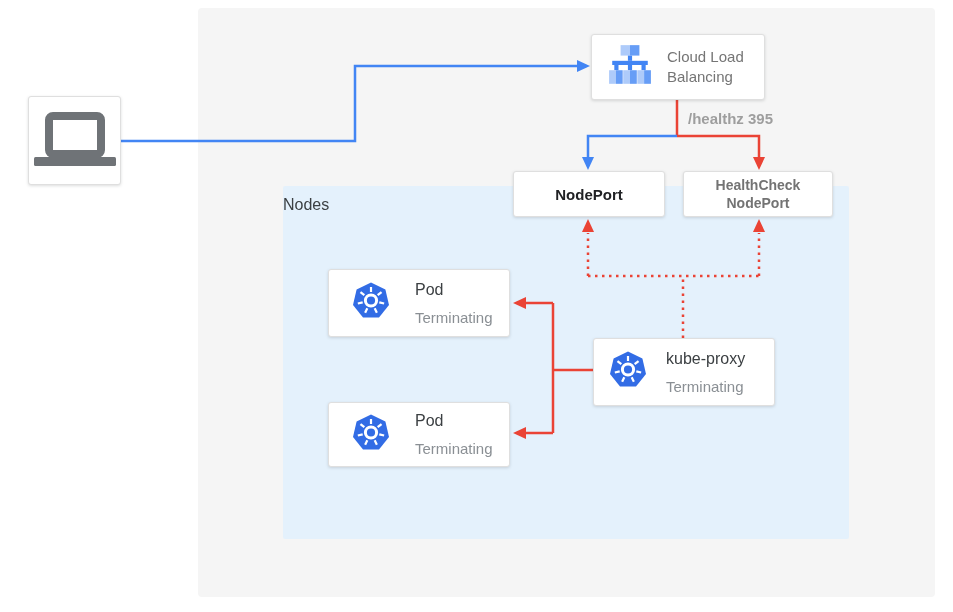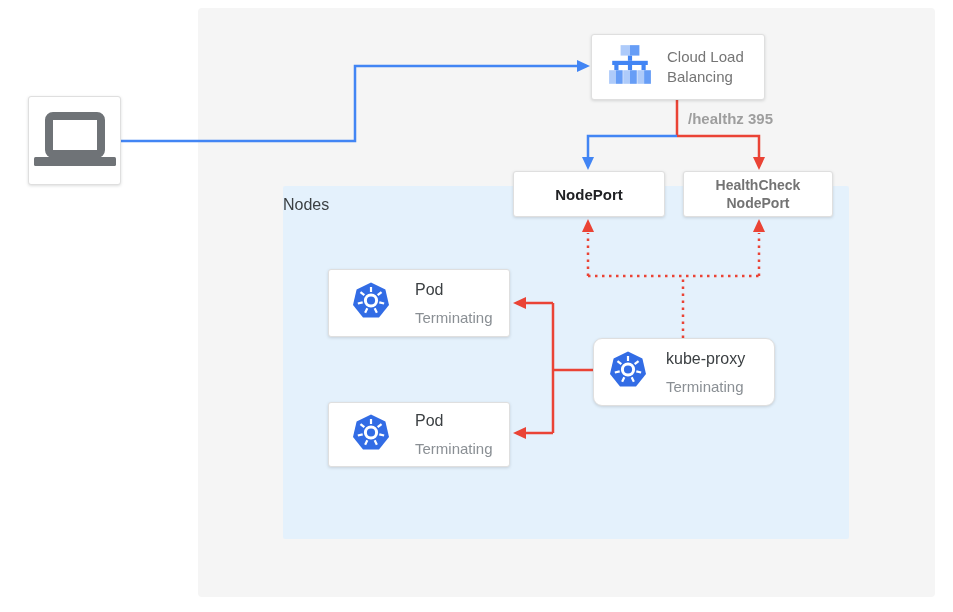--- a/index.html
+++ b/index.html
@@ -34,21 +34,21 @@
   .subtitle{font-size:15px;color:var(--text-light);}
   .client-card{left:28px;top:96px;width:93px;height:89px;justify-content:center;}
   .cloudlb-card{left:591px;top:34px;width:174px;height:66px;padding-left:15px;gap:14px;}
   .cloudlb-label{font-size:15px;line-height:20px;color:var(--text-gray);width:90px;}
   .nodeport-card{left:513px;top:171px;width:152px;height:46px;justify-content:center;}
   .nodeport-label{font-size:15px;font-weight:bold;color:#202124;}
   .healthcheck-card{left:683px;top:171px;width:150px;height:46px;flex-direction:column;justify-content:center;}
   .healthcheck-line{font-size:14px;line-height:18px;font-weight:bold;color:#737373;}
   .pod1-card{left:328px;top:269px;width:182px;height:68px;padding-left:22px;gap:24px;}
   .pod2-card{left:328px;top:402px;width:182px;height:65px;padding-left:22px;gap:24px;}
-  .kubeproxy-card{left:593px;top:338px;width:182px;height:68px;padding-left:14px;gap:18px;border-radius:9px;}
+  .kubeproxy-card{left:593px;top:338px;width:182px;height:68px;padding-left:14px;gap:18px;}
   .healthz-label{
     position:absolute;left:688px;top:110px;font-size:15px;font-weight:bold;color:var(--label-gray);
   }
   .laptop-stroke{stroke:var(--icon-gray);fill:none;}
   .laptop-fill{fill:var(--icon-gray);}
   .k8s-body{fill:var(--k8s-blue);}
   .k8s-wheel{stroke:#ffffff;fill:none;}
   .lb-light{fill:var(--lb-light);}
   .lb-mid{fill:var(--lb-mid);}
   .lb-dark{fill:var(--lb-dark);}

